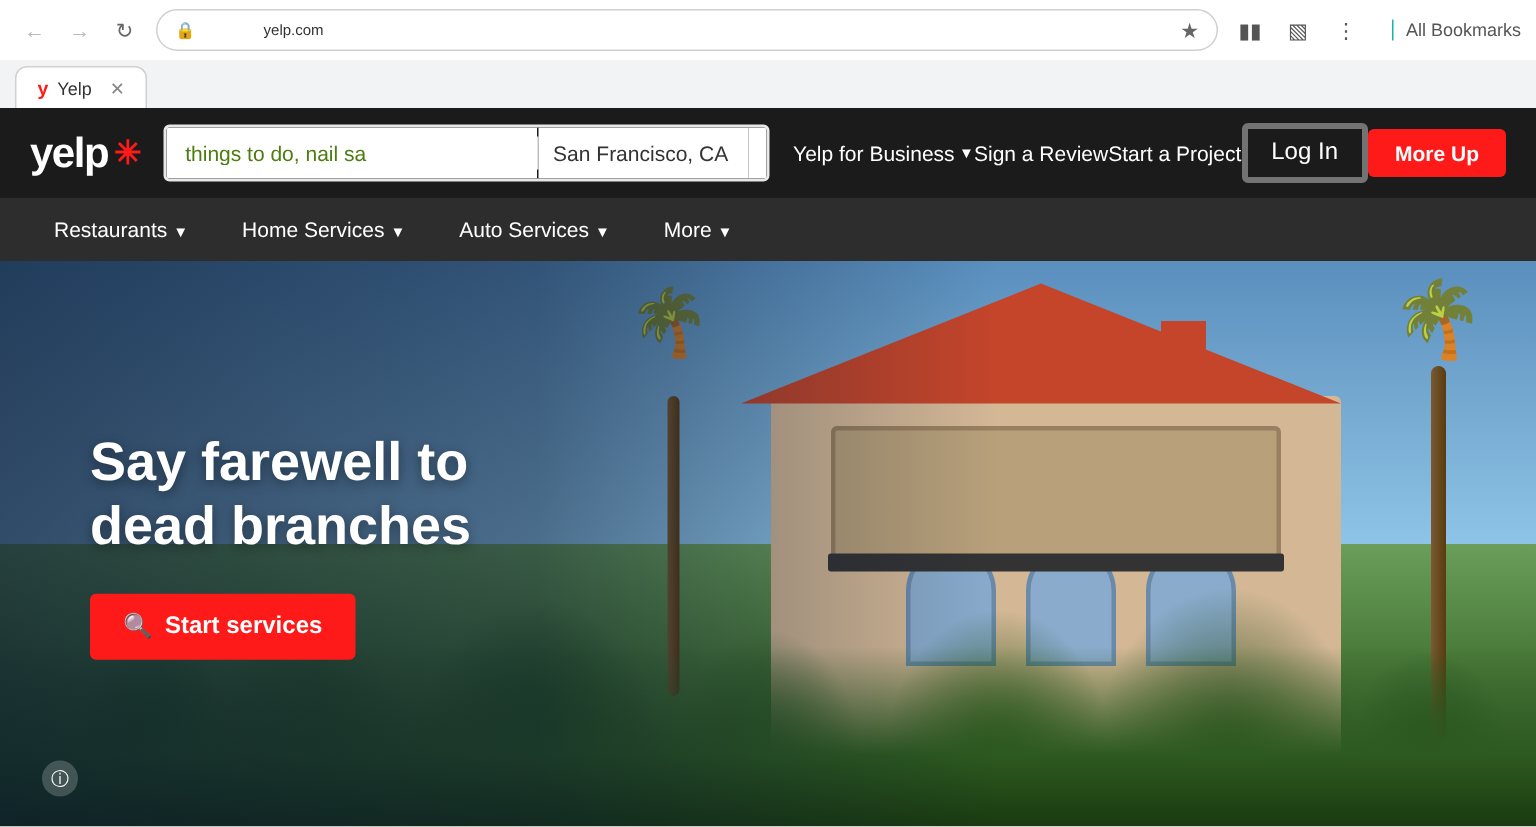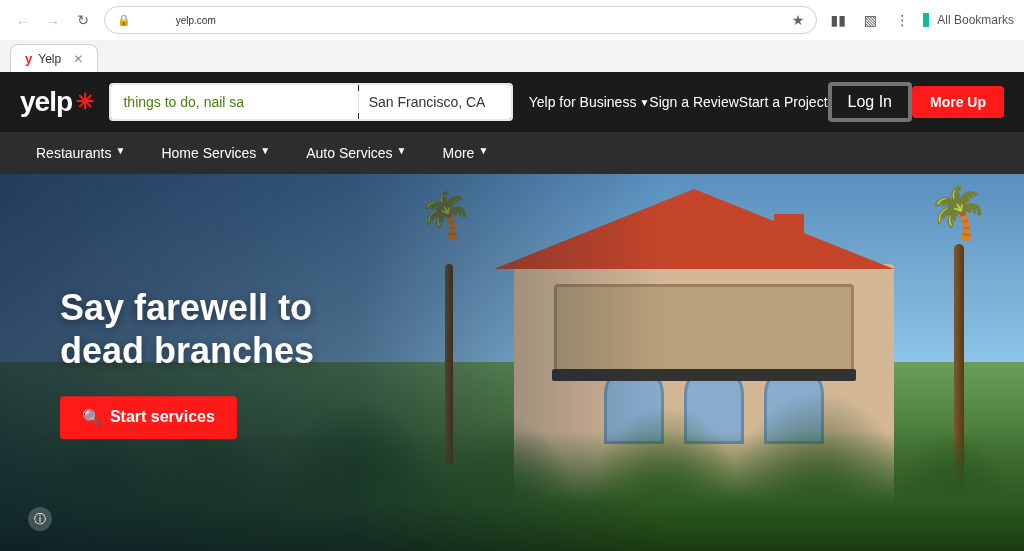--- a/index.html
+++ b/index.html
@@ -183,21 +183,21 @@
       height: 42px;
       gap: 4px;
       position: relative;
       z-index: 10;
     }
     .nav-item {
       color: #fff;
       font-size: 14px;
       padding: 10px 16px;
       cursor: pointer;
-      display: flex; align-items: flex-start; gap: 4px;
+      display: flex; align-items: flex-end; gap: 4px;
       border-radius: 4px;
       white-space: nowrap;
     }
     .nav-chevron { font-size: 10px; }
 
     
     .hero {
       position: relative;
       height: calc(551px - 72px - 60px - 42px);
       overflow: hidden;
@@ -346,21 +346,21 @@
     <div class="browser-actions">
       <button class="browser-action-btn">
         <span>▮▮</span>
       </button>
       <button class="browser-action-btn">
         <span>▧</span>
       </button>
       <button class="browser-action-btn">
         <span>⋮</span>
       </button>
-      <div style="display:flex;align-items:center;gap:6px;margin-left:2px;padding-left:8px;border-left:6px solid #14b8a6;">
+      <div style="display:flex;align-items:center;gap:6px;margin-left:12px;padding-left:8px;border-left:1px solid #14b8a6;">
         <span style="font-size:12px;color:#555;">All Bookmarks</span>
       </div>
     </div>
   </div>
   <div class="tab-bar">
     <div class="tab">
       <span style="color:#ff1a1a;font-size:13px;font-weight:bold;">y</span>
       <span>Yelp</span>
       <span style="margin-left:6px;color:#888;font-size:12px;">✕</span>
     </div>

